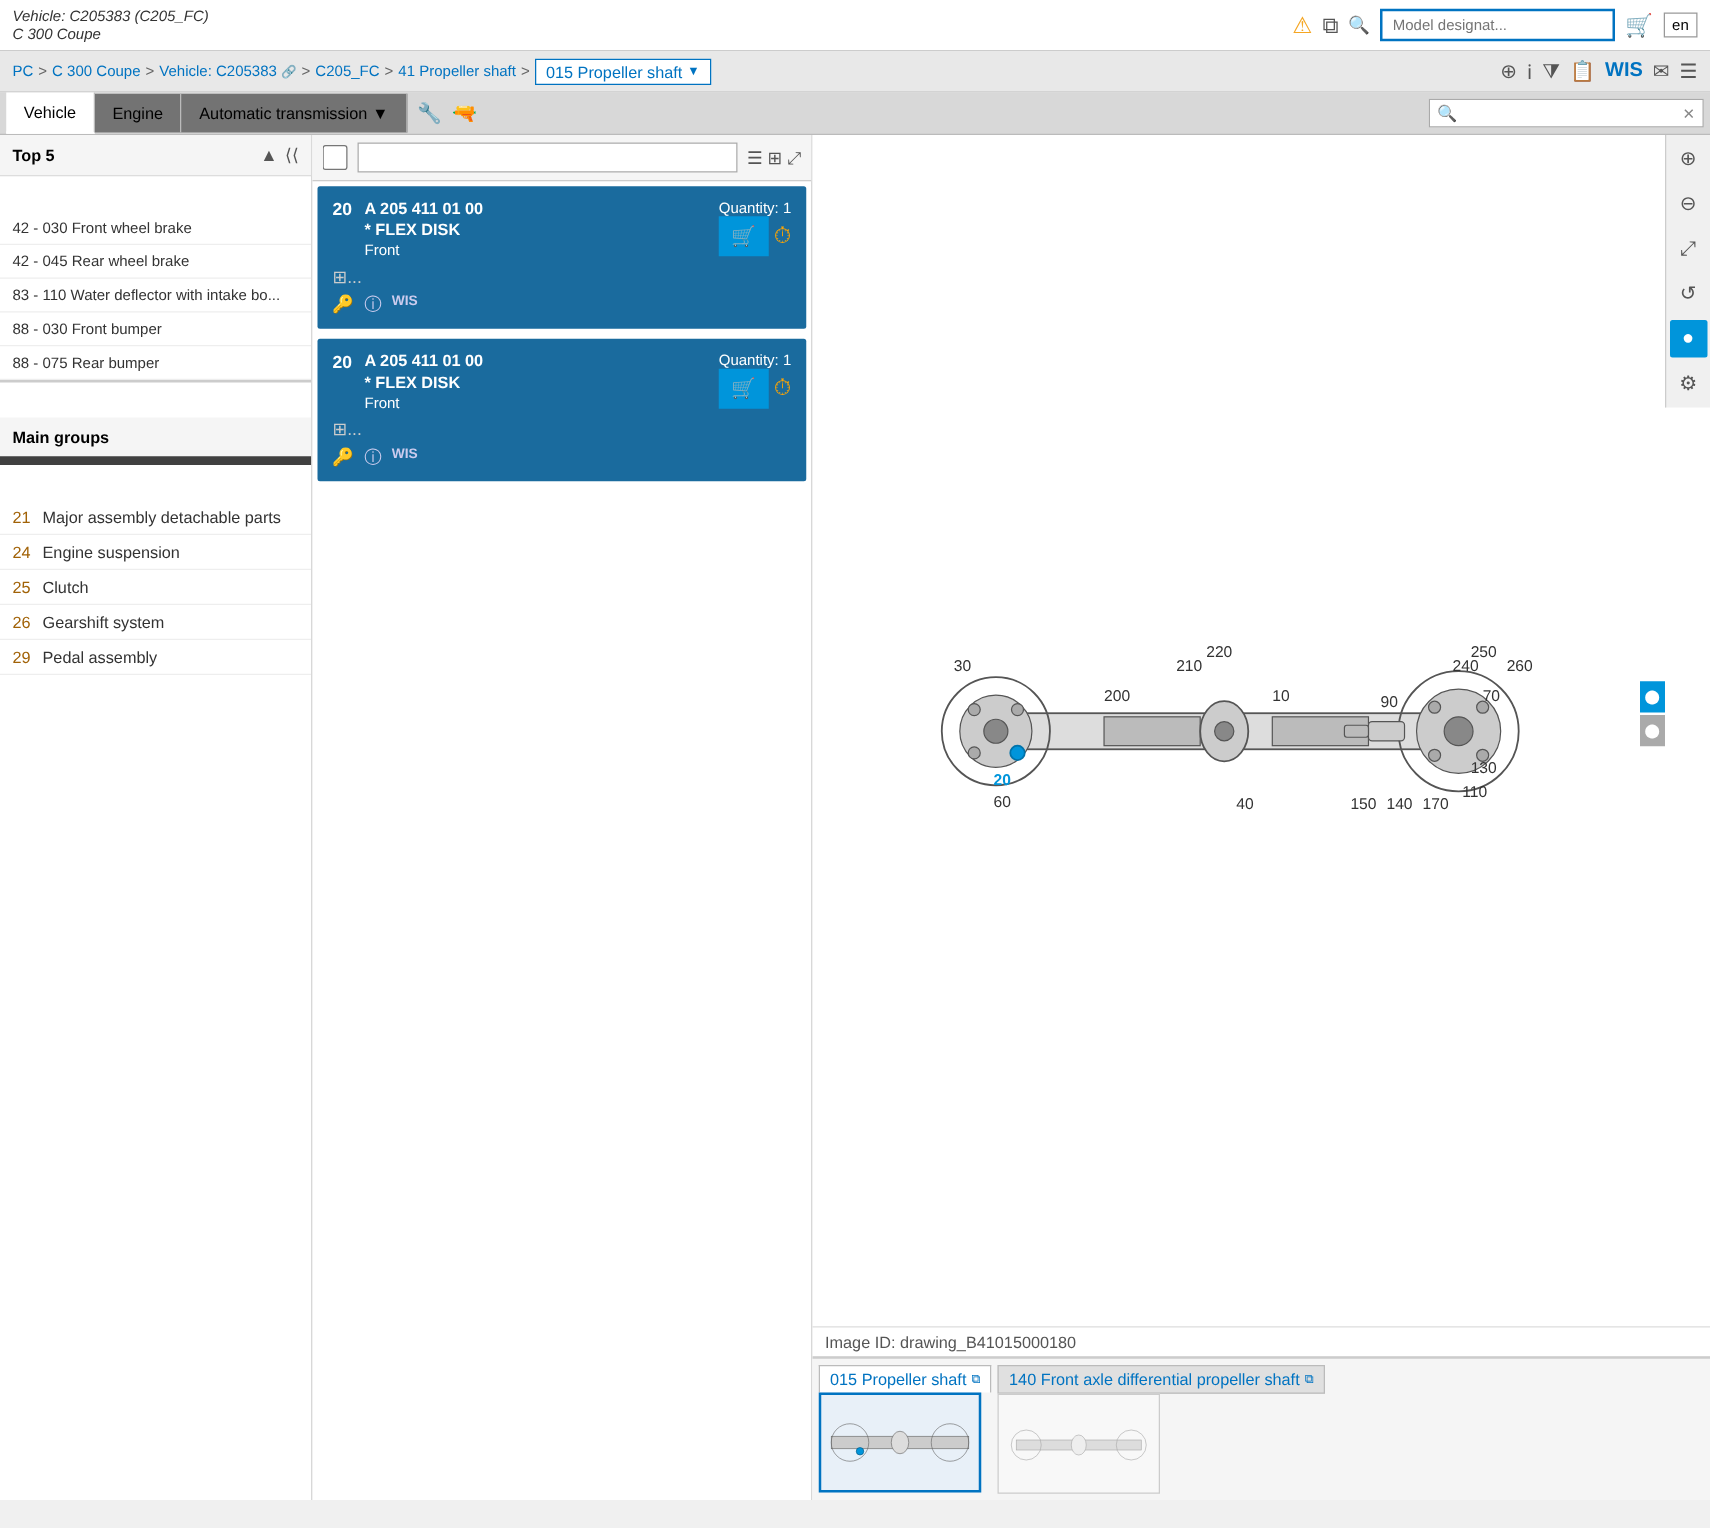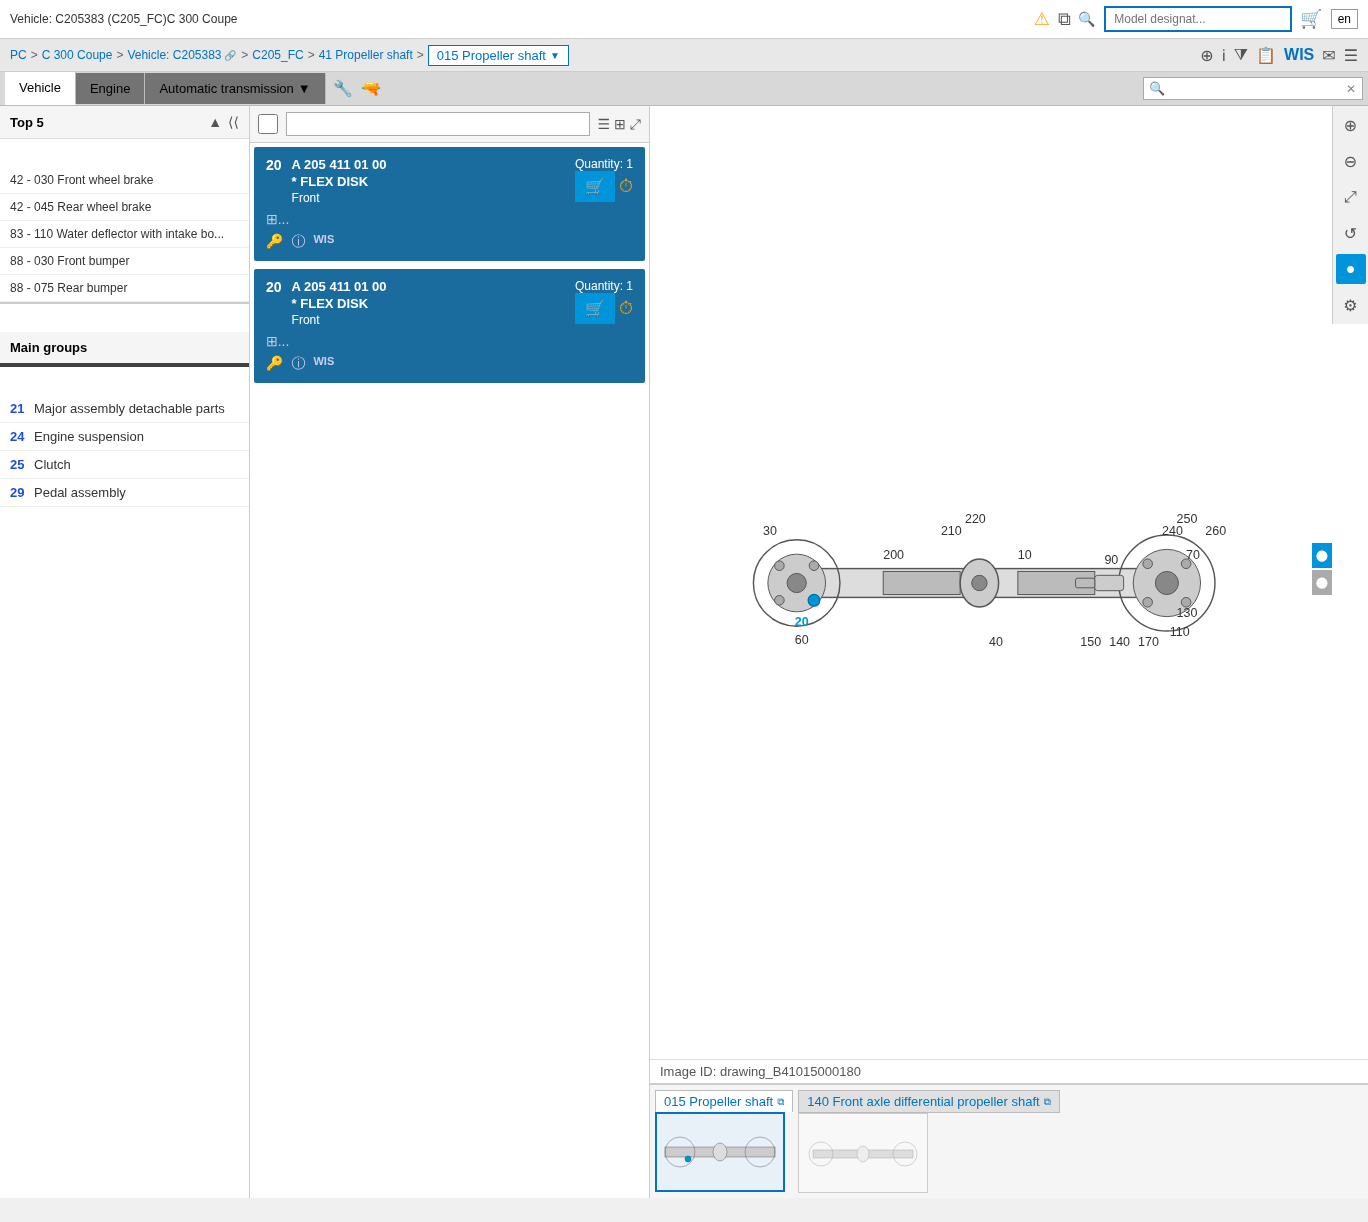--- a/index.html
+++ b/index.html
@@ -7,21 +7,21 @@
 
     
     .top-bar {
       background: #fff;
       border-bottom: 1px solid #ccc;
       padding: 6px 10px;
       display: flex;
       align-items: center;
       justify-content: space-between;
     }
-    .top-bar-left { display: flex; flex-direction: row; }
+    .top-bar-left { display: flex; flex-direction: column; font-style: italic; }
     .top-bar-vehicle { font-size: 12px; color: #333; }
     .top-bar-model { font-size: 12px; color: #333; }
     .top-bar-right { display: flex; align-items: center; gap: 8px; }
     .alert-icon { color: #f5a623; font-size: 18px; cursor: pointer; }
     .copy-icon { font-size: 18px; cursor: pointer; color: #555; }
     .search-box {
       border: 2px solid #0073c1;
       padding: 4px 8px;
       width: 188px;
       font-size: 12px;
@@ -148,31 +148,31 @@
       color: #333;
     }
 
     
     .main-groups-header {
       padding: 8px 10px;
       font-weight: bold;
       font-size: 13px;
       color: #000;
       background: #f5f5f5;
-      border-bottom: 4px solid #404040;
+      border-bottom: 7px solid #404040;
     }
     .main-group-item {
       display: flex;
       align-items: flex-start;
       padding: 6px 10px;
       cursor: pointer;
       border-bottom: 1px solid #eee;
       font-size: 12px;
     }
-    .group-num { min-width: 24px; color: #1d4ed8; font-weight: bold; }
+    .group-num { min-width: 24px; color: #a16207; font-weight: normal; }
     .group-label { color: #333; }
     .sidebar-scroll-area { flex: 1; overflow-y: auto; }
 
     
     .parts-list {
       width: 400px;
       min-width: 380px;
       background: #fff;
       border-right: 1px solid #ccc;
       display: flex;
@@ -452,20 +452,24 @@
       </div>
       <div class="main-group-item">
         <span class="group-num">24</span>
         <span class="group-label">Engine suspension</span>
       </div>
       <div class="main-group-item">
         <span class="group-num">25</span>
         <span class="group-label">Clutch</span>
       </div>
       <div class="main-group-item">
+        <span class="group-num">26</span>
+        <span class="group-label">Gearshift system</span>
+      </div>
+      <div class="main-group-item">
         <span class="group-num">29</span>
         <span class="group-label">Pedal assembly</span>
       </div>
     </div>
 
     <div class="scrollbar-indicator">
       
     </div>
   </div>
 

